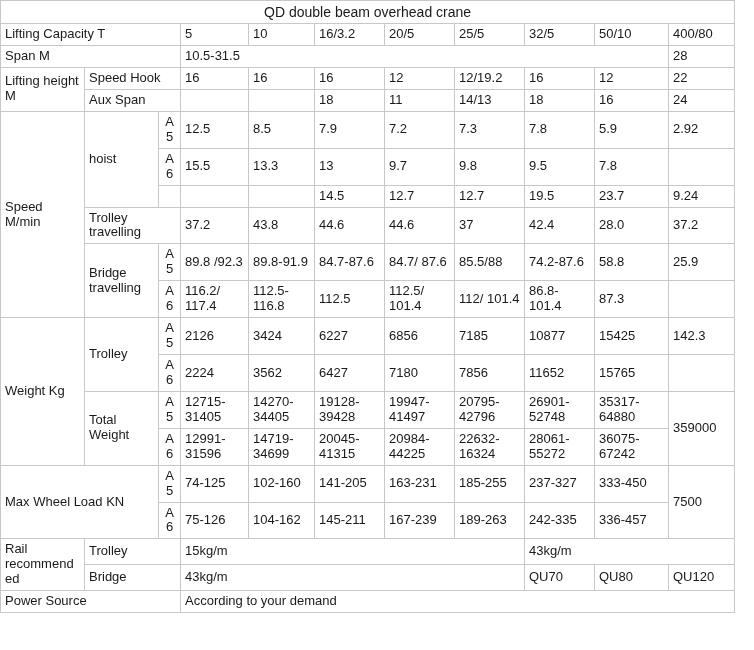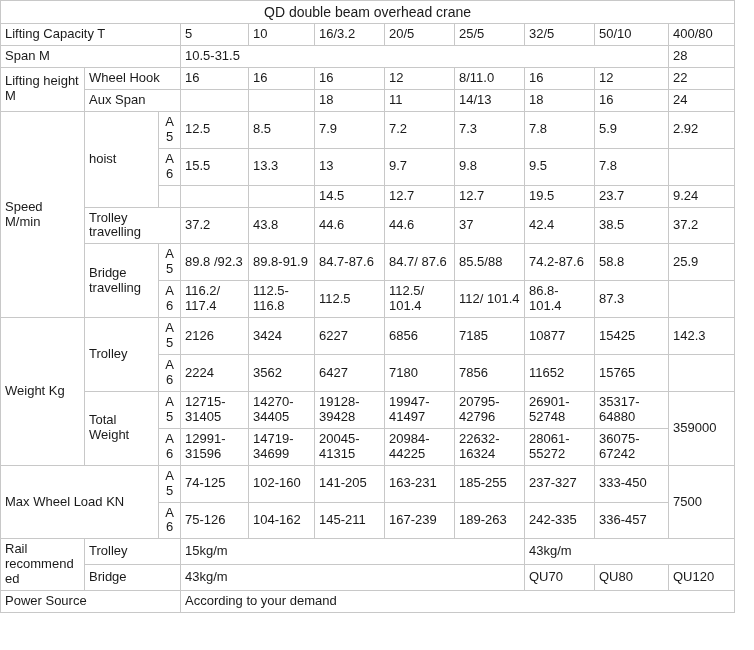--- a/index.html
+++ b/index.html
@@ -73,26 +73,26 @@
   </tr>
 
   <tr>
     <td colspan="3">Span  M</td>
     <td colspan="7">10.5-31.5</td>
     <td>28</td>
   </tr>
 
   <tr>
     <td rowspan="2">Lifting height M</td>
-    <td colspan="2">Wheel Hook</td>
+    <td colspan="2">Speed Hook</td>
     <td>16</td>
     <td>16</td>
     <td>16</td>
     <td>12</td>
-    <td>8/11.0</td>
+    <td>12/19.2</td>
     <td>16</td>
     <td>12</td>
     <td>22</td>
   </tr>
 
   <tr>
     <td colspan="2">Aux Span</td>
     <td></td>
     <td></td>
     <td>18</td>
@@ -143,21 +143,21 @@
   <tr></tr>
 
   <tr>
     <td colspan="2">Trolley travelling</td>
     <td>37.2</td>
     <td>43.8</td>
     <td>44.6</td>
     <td>44.6</td>
     <td>37</td>
     <td>42.4</td>
-    <td>38.5</td>
+    <td>28.0</td>
     <td>37.2</td>
   </tr>
 
   <tr>
     <td rowspan="2">Bridge travelling</td>
     <td class="narrow-ab">A5</td>
     <td>89.8 /92.3</td>
     <td>89.8-91.9</td>
     <td>84.7-87.6</td>
     <td>84.7/ 87.6</td>

